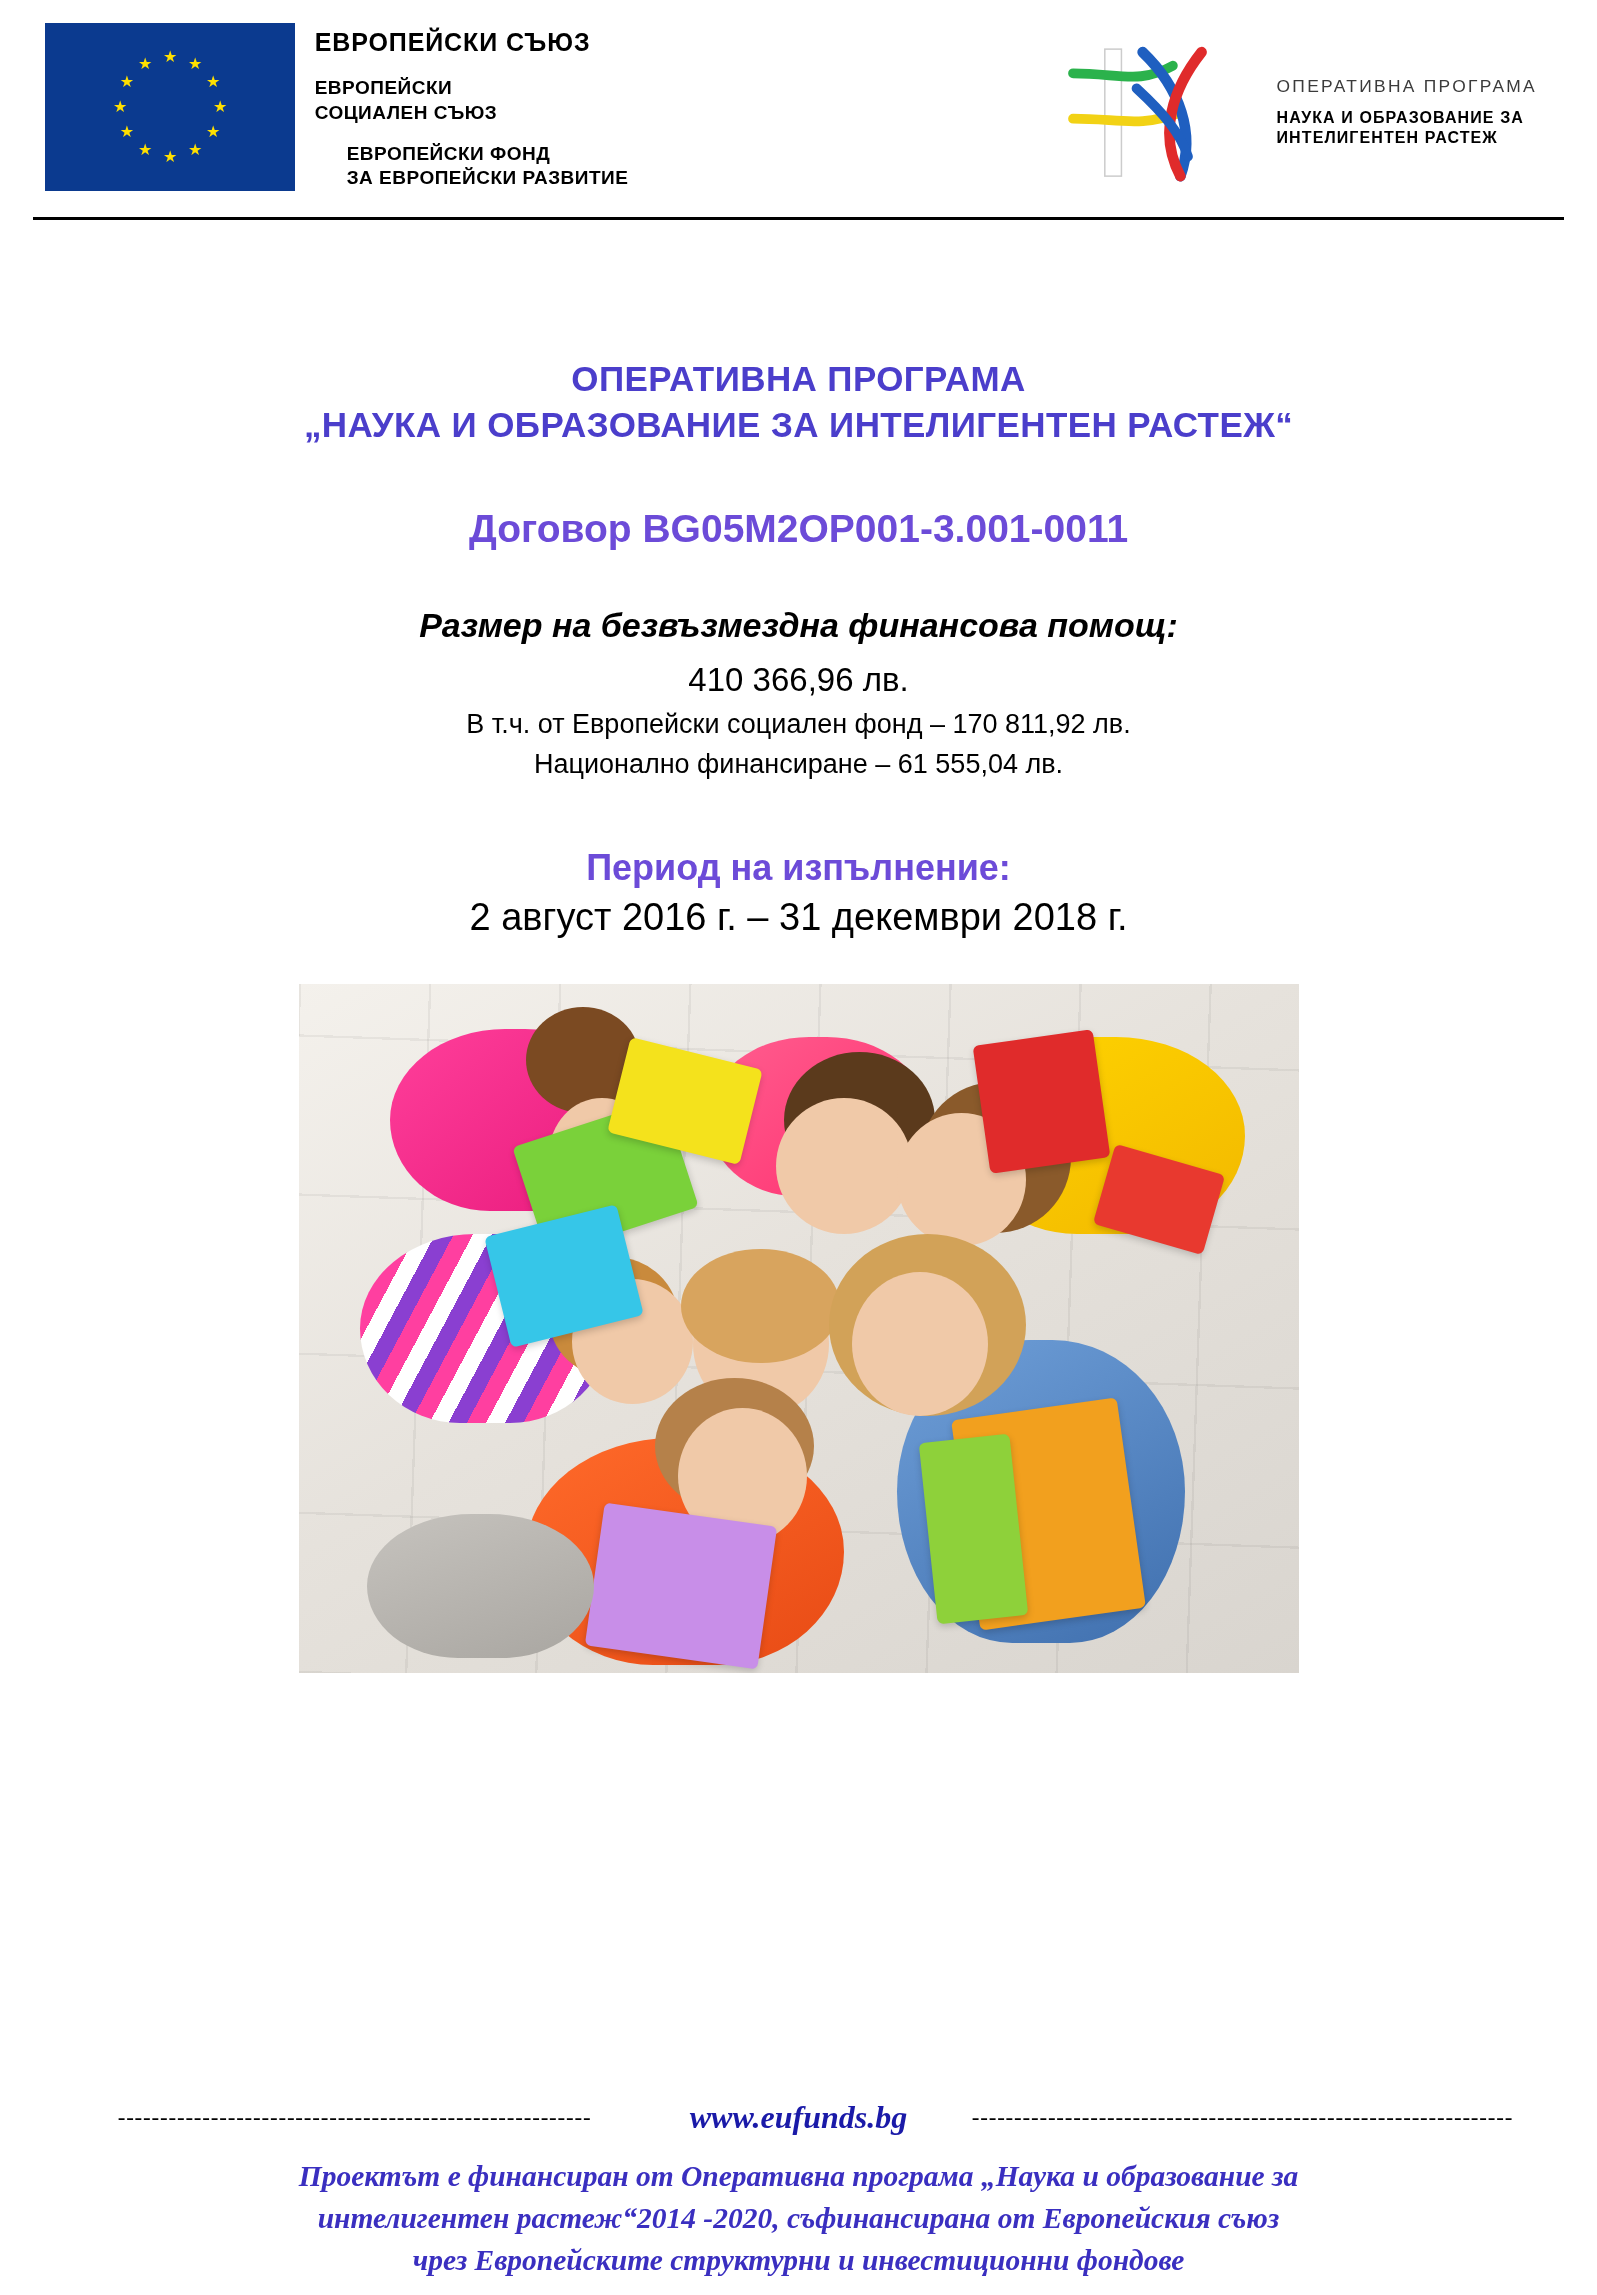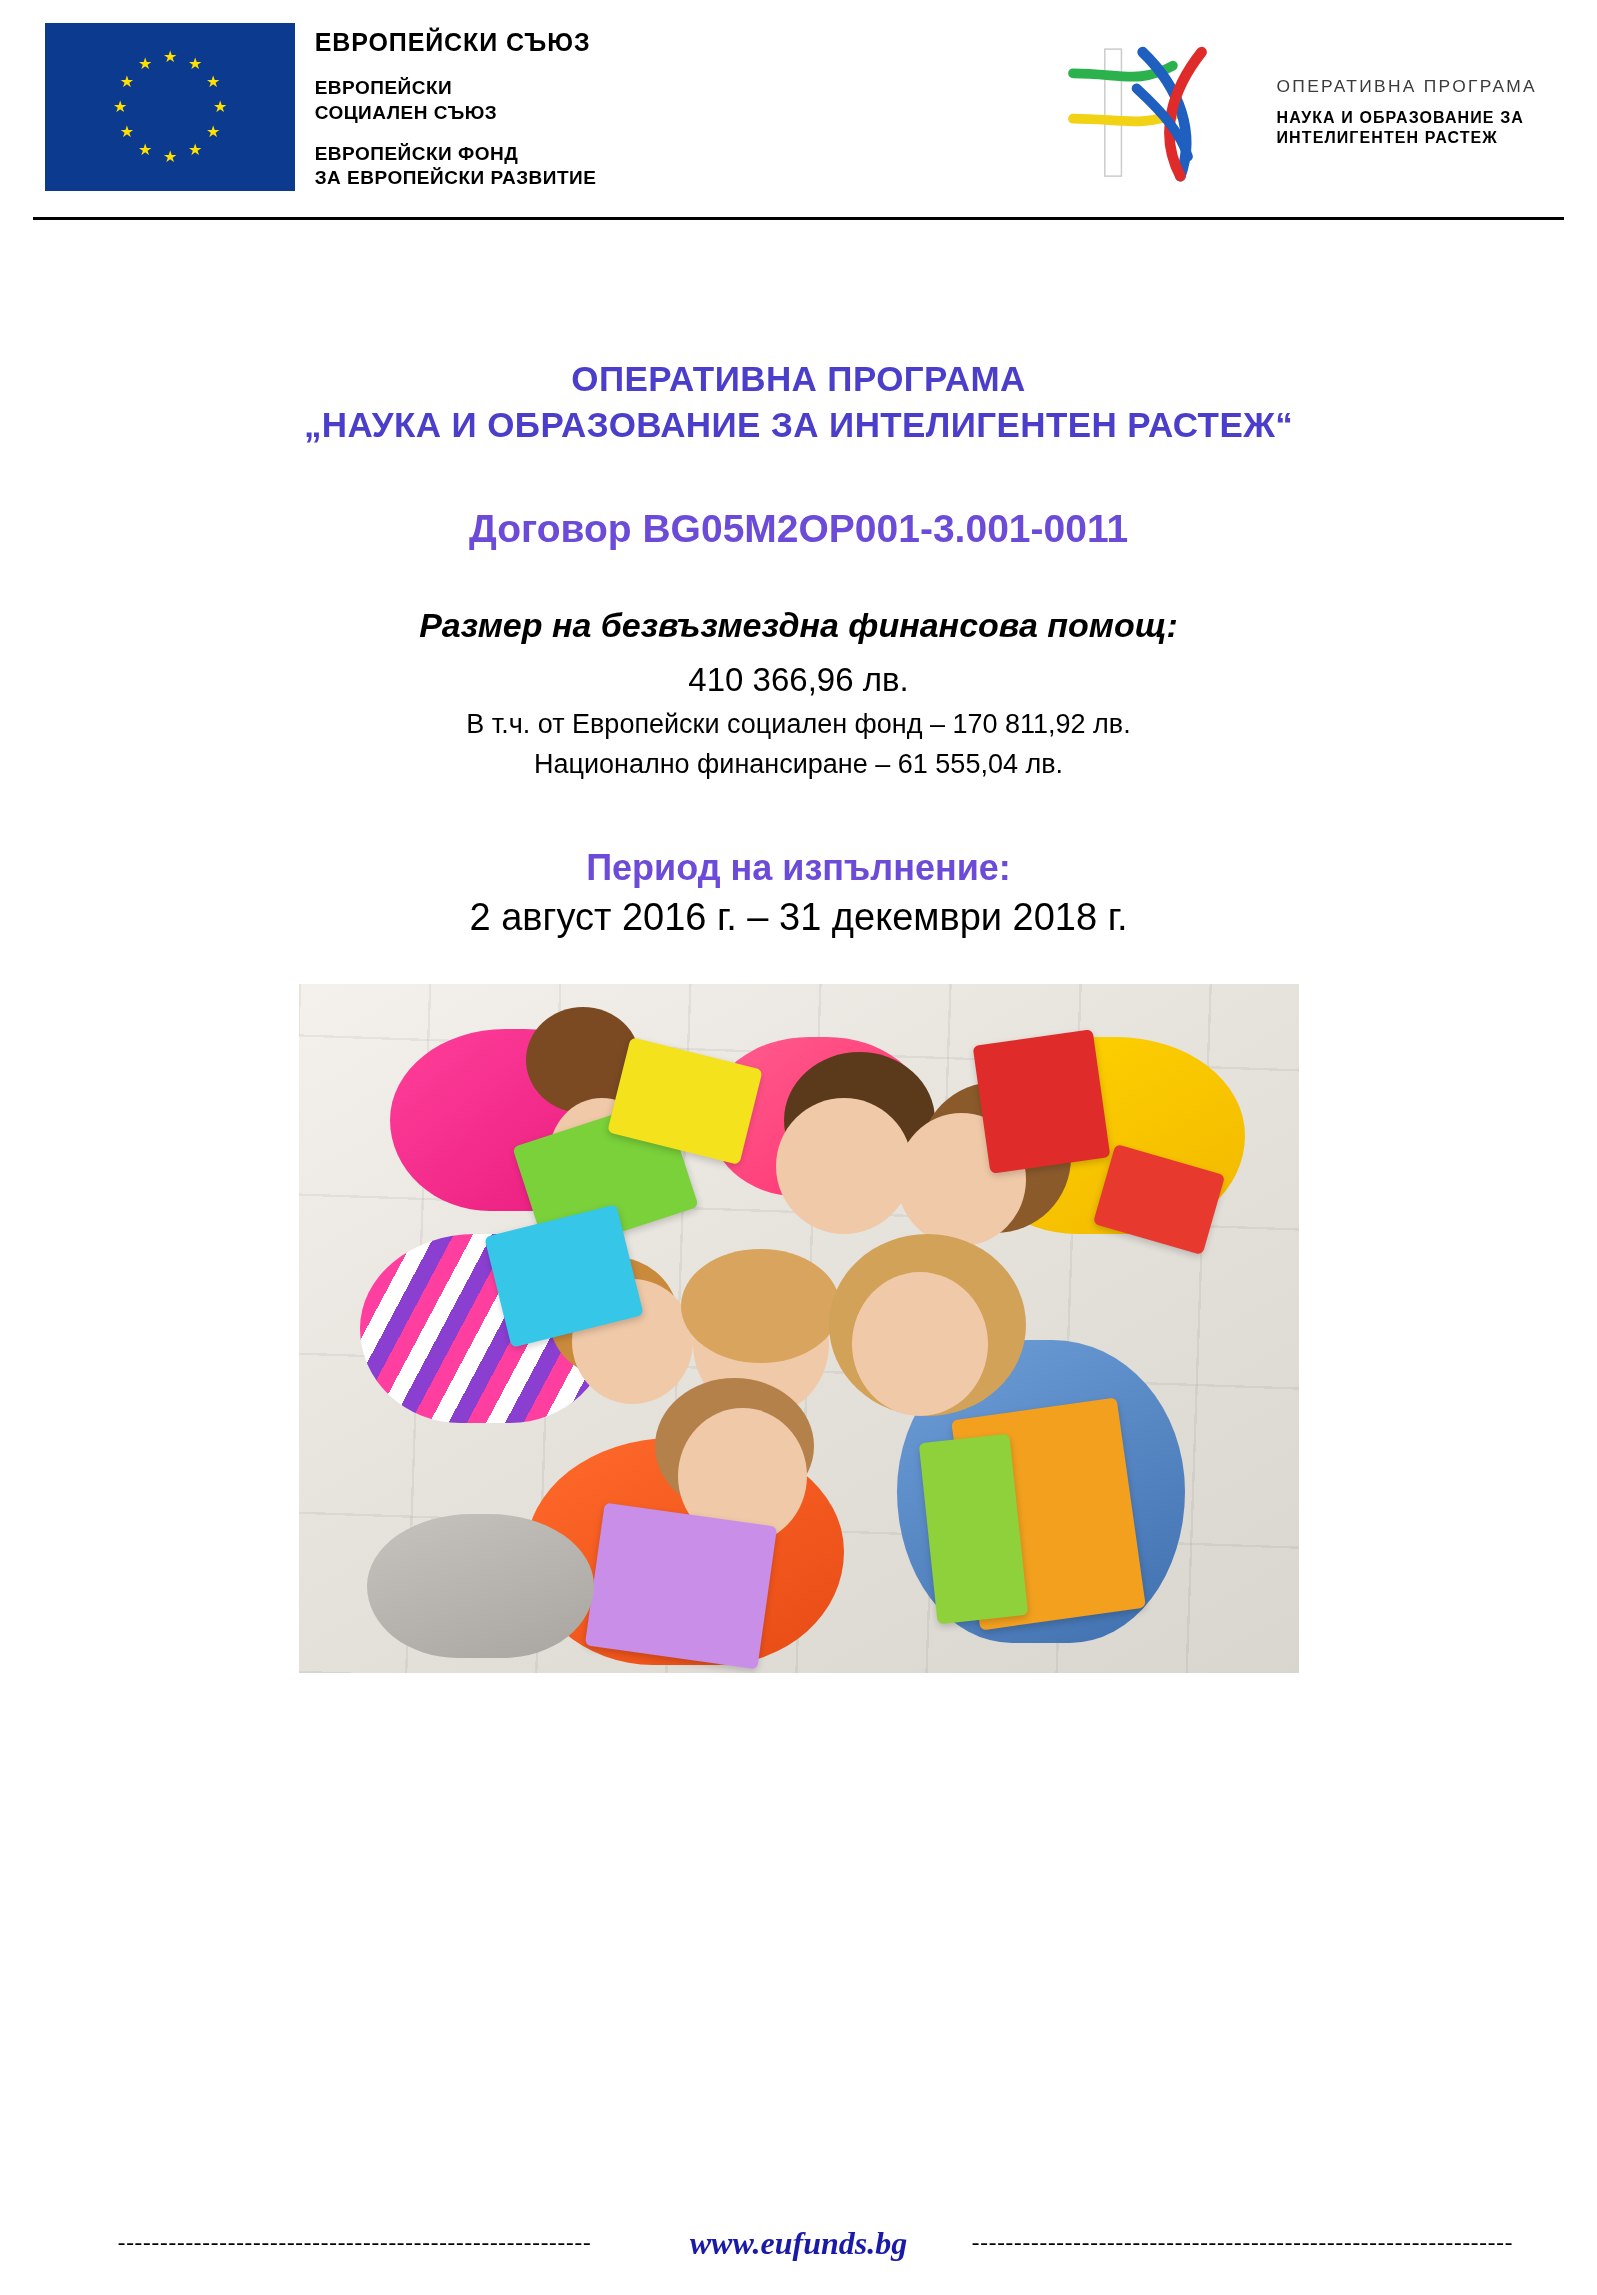--- a/index.html
+++ b/index.html
@@ -67,21 +67,21 @@
     margin-bottom: 19.7px;
   }
   .eu-sub {
     font-size: 19px;
     font-weight: bold;
     letter-spacing: 0.5px;
     color: #000;
     line-height: 1.28;
     margin-bottom: 16.7px;
   }
-  .eu-sub:last-child { margin-bottom: 0; }
+  .eu-sub:last-child { margin-bottom: 0; margin-left: 32px; }
 
   .op-block {
     display: flex;
     align-items: center;
     gap: 21px;
     padding-top: 19.7px;
     padding-right: 15px;
   }
   .op-logo {
     width: 189px;
@@ -361,14 +361,19 @@
     </div>
   </div>
 </div>
 
 <div class="footer">
   <div class="url-row">
     <span class="dashes">--------------------------------------------------------</span>
     <span class="url">www.eufunds.bg</span>
     <span class="dashes">----------------------------------------------------------------</span>
   </div>
+  <div class="footer-text">
+    <div>Проектът е  финансиран от Оперативна програма „Наука и образование за</div>
+    <div>интелигентен растеж“2014 -2020, съфинансирана от Европейския съюз</div>
+    <div>чрез Европейските структурни и инвестиционни фондове</div>
+  </div>
 </div>
 
 
 </body></html>

